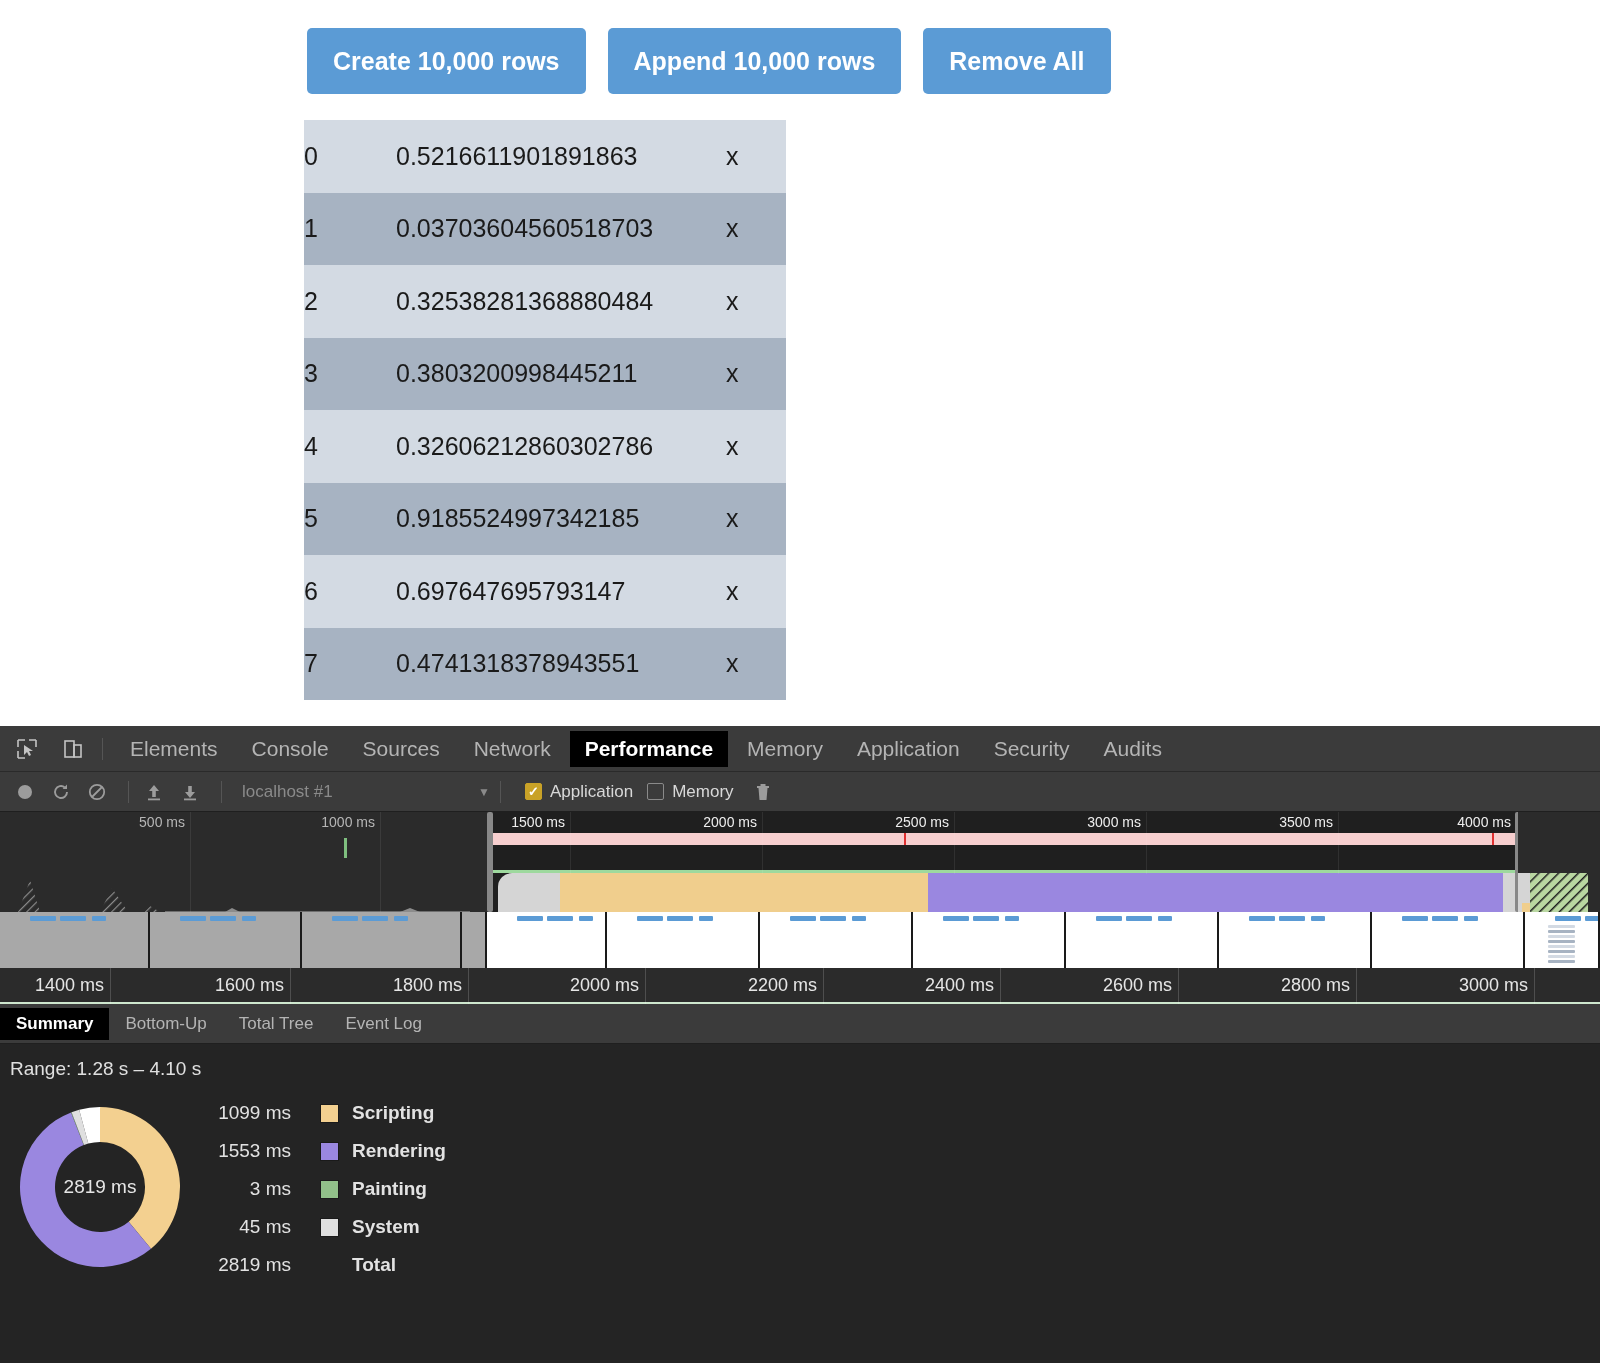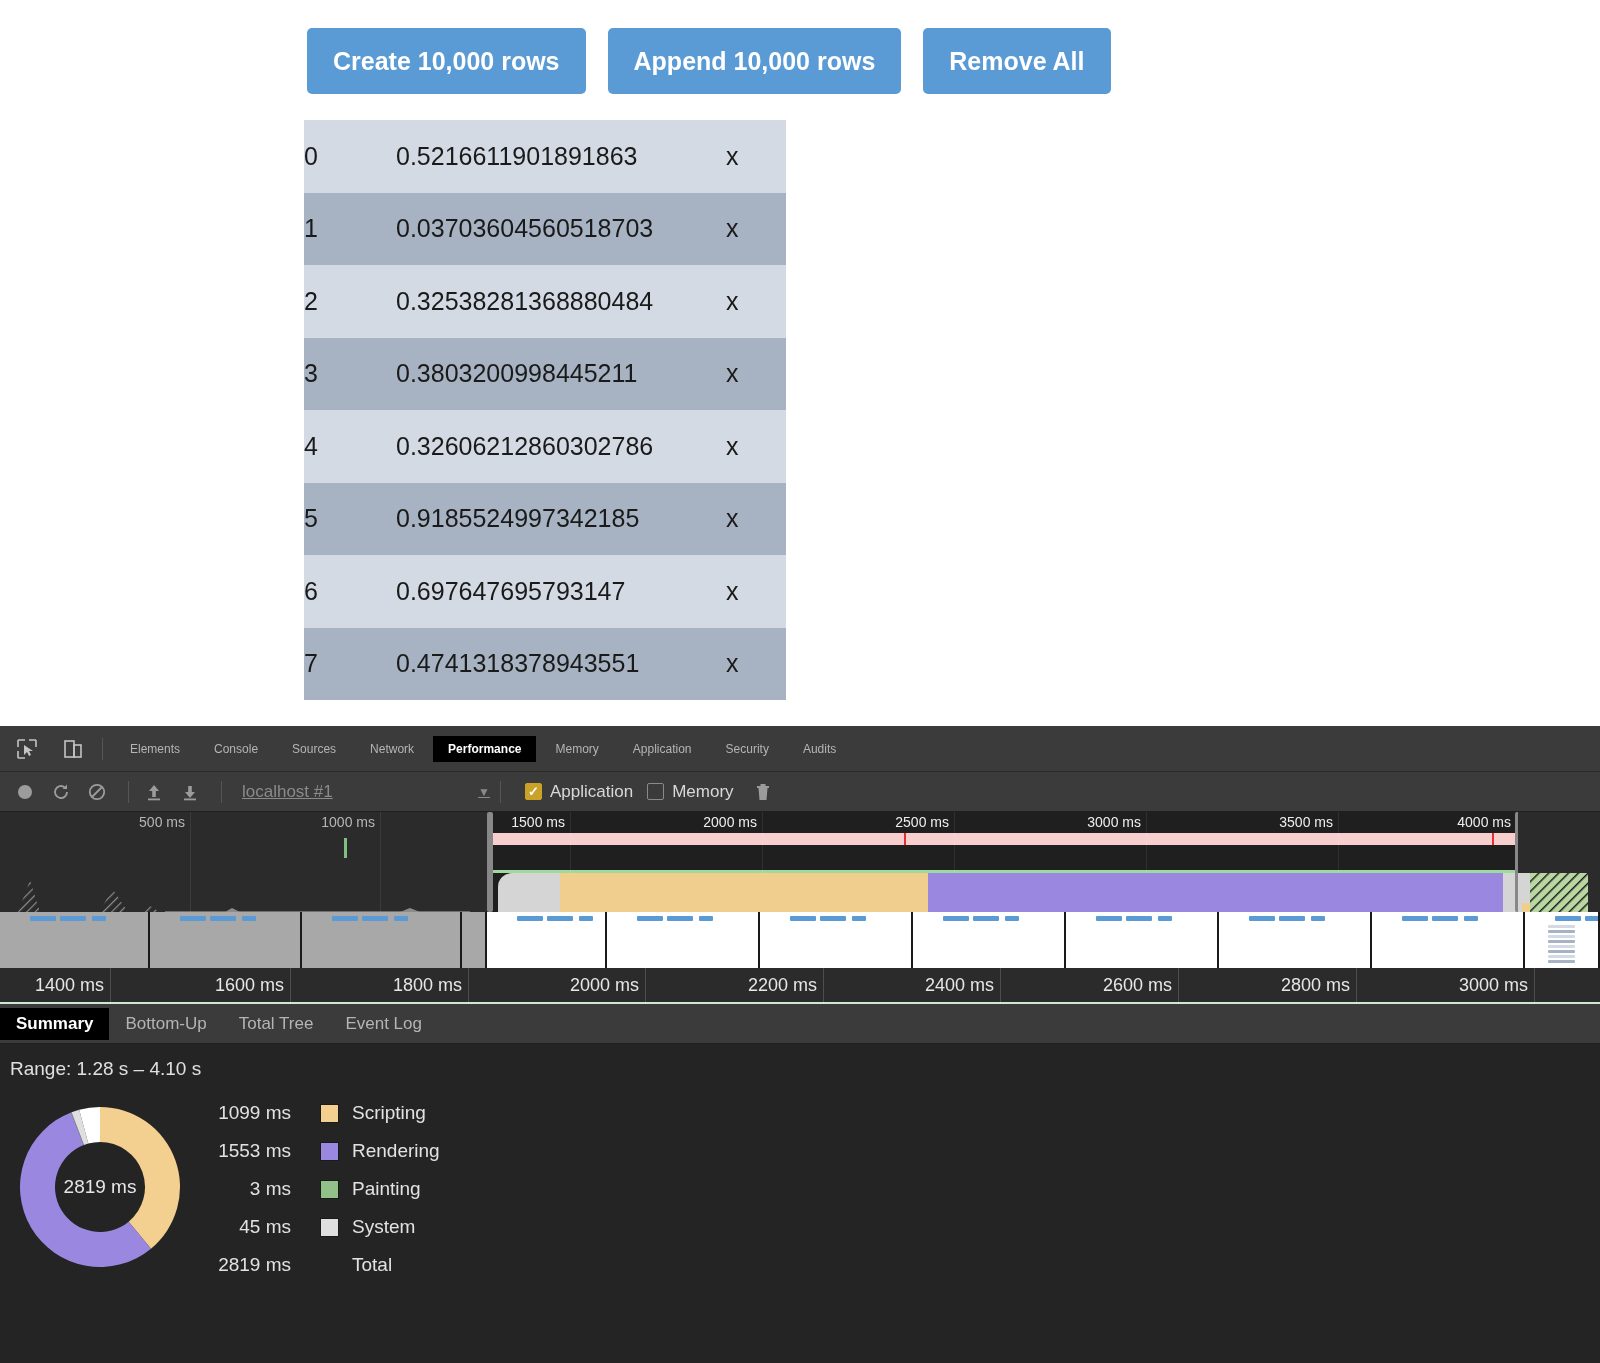--- a/index.html
+++ b/index.html
@@ -74,21 +74,21 @@
   .tool-icon-btn {
     width: 38px; height: 38px;
     margin-left: 8px;
     display: flex; align-items: center; justify-content: center;
     cursor: pointer;
   }
   .vsep { width: 1px; height: 22px; background: #555; margin: 0 10px; }
   .panel-tab {
     padding: 6px 15px;
     margin: 0 2px;
-    font-size: 12px;
+    font-size: 21px;
     color: #b4b4b4;
     cursor: pointer;
     white-space: nowrap;
   }
   .panel-tab.active {
     background: #000;
     color: #fff;
     font-weight: bold;
   }
 
@@ -107,21 +107,20 @@
     margin-right: 6px;
     cursor: pointer;
   }
   #session-select {
     margin-left: 10px;
     width: 248px;
     color: #8a8a8a;
     font-size: 17px;
     display: flex; align-items: center; justify-content: space-between;
     cursor: pointer;
-    text-decoration: underline;
   }
   .chk-wrap { display: flex; align-items: center; margin-left: 14px; cursor: pointer; font-size: 17px; color: #d8d8d8; }
   .chk {
     width: 17px; height: 17px;
     border: 1px solid #8a8a8a; border-radius: 2px;
     background: #3b3b3b;
     margin-right: 8px;
     display: flex; align-items: center; justify-content: center;
     font-size: 13px; line-height: 1;
   }
@@ -239,21 +238,21 @@
     font-size: 19px; color: #e6e6e6;
   }
   #legend {
     position: absolute; left: 200px; top: 50px;
     font-size: 19px;
   }
   .leg-row { display: flex; align-items: center; height: 38px; }
   .leg-val { width: 120px; text-align: right; color: #e2e2e2; padding-right: 29px; }
   .leg-sw { width: 19px; height: 19px; border: 1px solid #1a1a1a; margin-right: 13px; }
   .leg-sw.hidden { visibility: hidden; }
-  .leg-name { color: #e2e2e2; }
+  .leg-name { color: #e2e2e2; font-weight: bold; }
 </style>
 </head>
 <body>
 
 <div id="page-area">
 
   <div id="btn-row">
     <button class="action-btn">Create 10,000 rows</button>
     <button class="action-btn">Append 10,000 rows</button>
     <button class="action-btn">Remove All</button>

